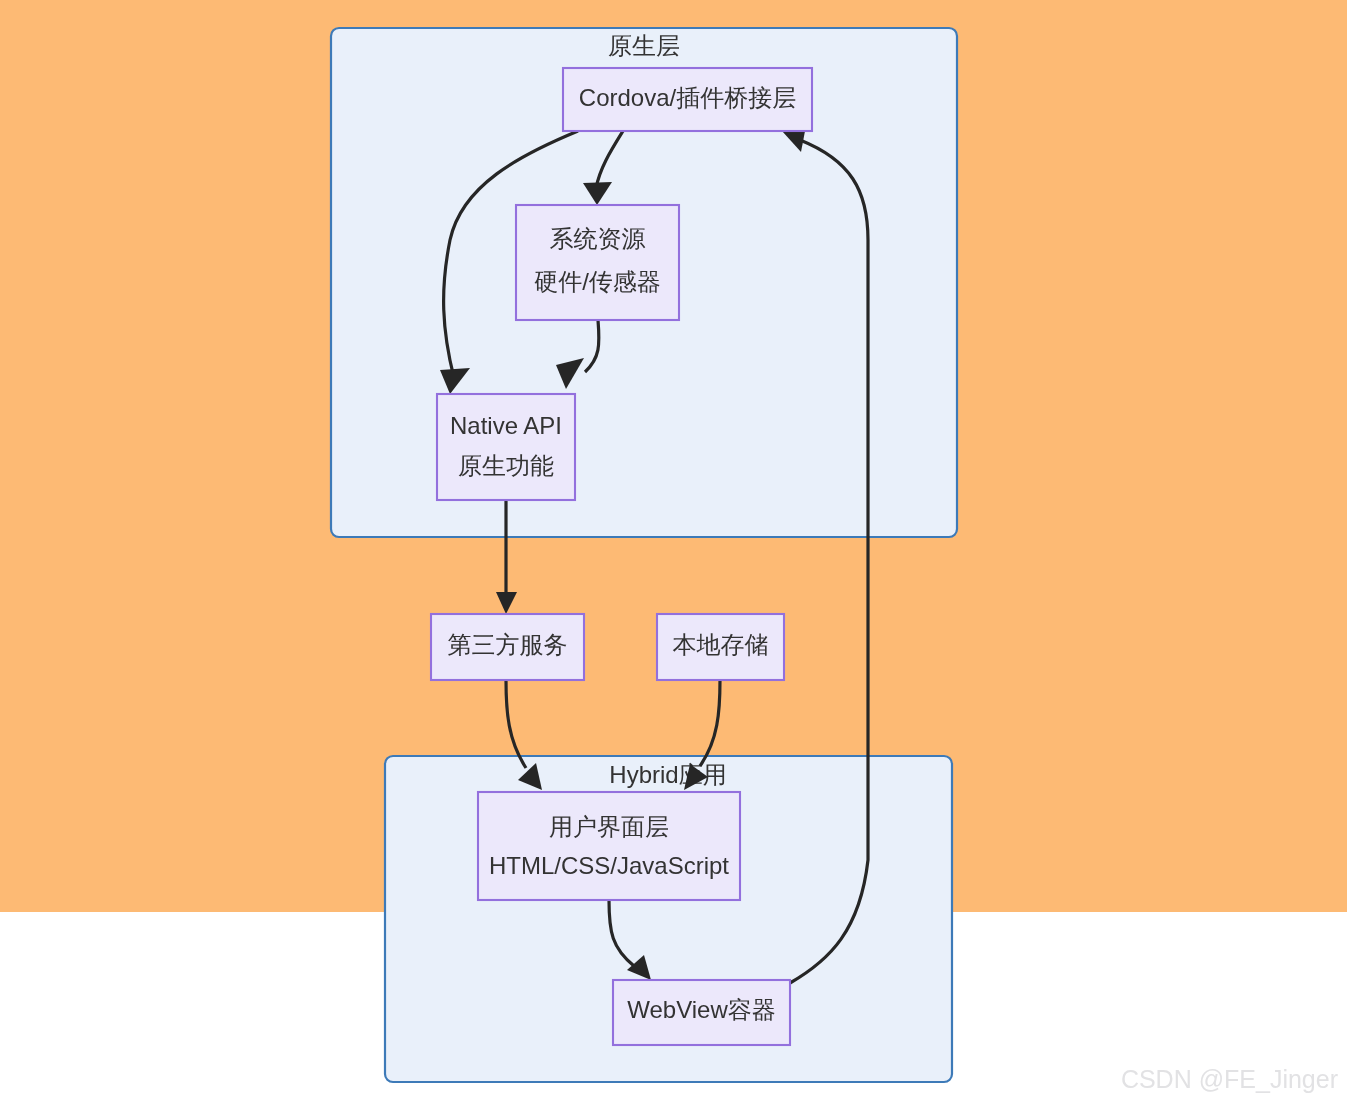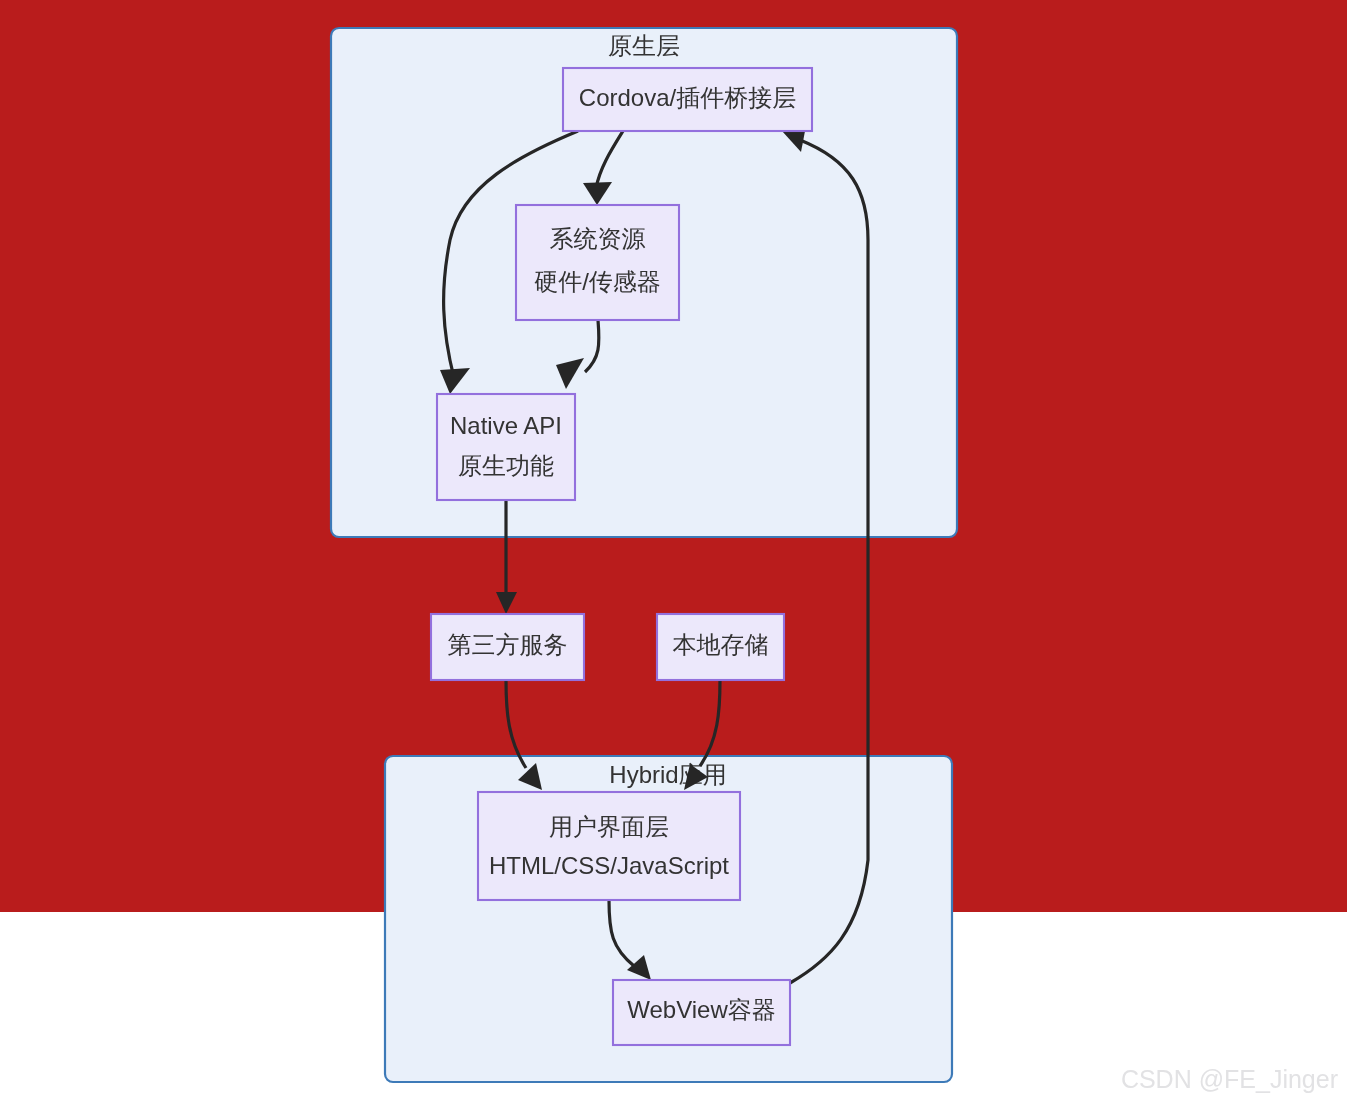--- a/index.html
+++ b/index.html
@@ -10,21 +10,21 @@
   body {
     width: 1347px;
     height: 1102px;
     overflow: hidden;
     font-family: "Liberation Sans", sans-serif;
   }
   #diagram-root {
     position: relative;
     width: 1347px;
     height: 912px;
-    background: #b91c1c;
+    background: #fdba74;
   }
   svg.diagram-svg {
     position: absolute;
     left: 0;
     top: 0;
     width: 1347px;
     height: 1102px;
     display: block;
   }
   .subgraph-rect {

